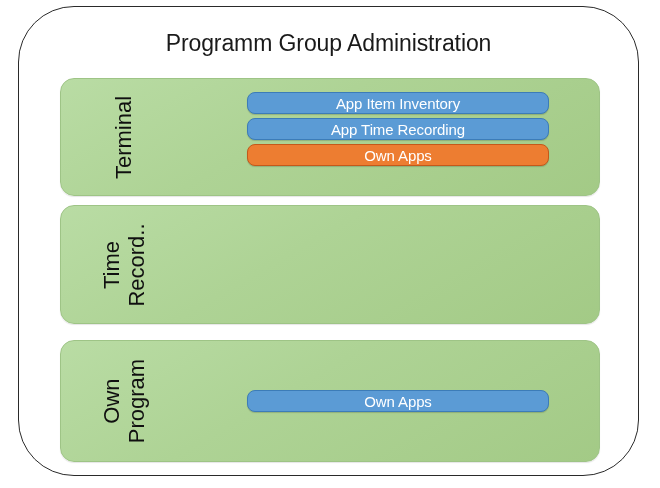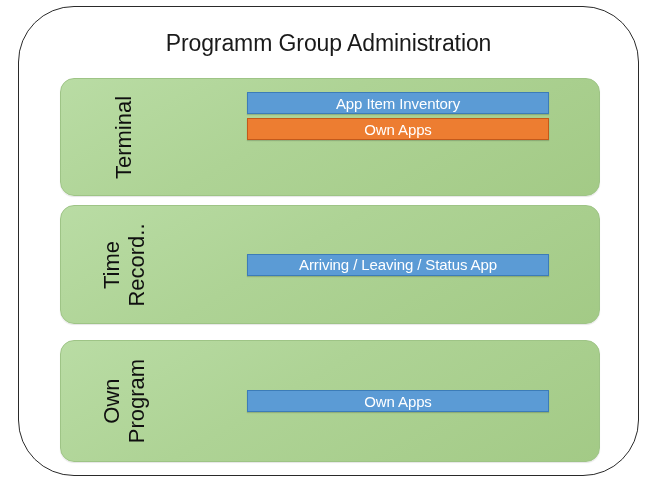--- a/index.html
+++ b/index.html
@@ -101,21 +101,21 @@
     width: 302px;
     display: flex;
     flex-direction: column;
     gap: 4px;
   }
   .terminal-stack { top: 13px; }
   .single-stack   { top: 50%; transform: translateY(-50%); }
 
   .app-bar {
     height: 22px;
-    border-radius: 0;
+    border-radius: 8px;
     box-sizing: border-box;
     display: flex;
     align-items: center;
     justify-content: center;
     font-size: 15px;
     color: #ffffff;
     letter-spacing: -0.1px;
     white-space: nowrap;
     box-shadow: 0 1px 1px rgba(0,0,0,0.16);
   }
@@ -141,39 +141,35 @@
     <div class="panel-label-wrap">
       <div class="panel-label">
         <span class="lbl-line">Terminal</span>
       </div>
     </div>
     <div class="bars-area">
       <div class="bars-stack terminal-stack">
         <div class="app-bar blue">
           <span>App Item Inventory</span>
         </div>
+        <div class="app-bar blue">
+          <span>App Time Recording</span>
+        </div>
         <div class="app-bar orange">
           <span>Own Apps</span>
         </div>
       </div>
     </div>
   </div>
 
   <div class="group-panel panel-time">
     <div class="panel-label-wrap">
       <div class="panel-label">
         <span class="lbl-line">Time</span>
         <span class="lbl-line">Record..</span>
-      </div>
-    </div>
-    <div class="bars-area">
-      <div class="bars-stack single-stack">
-        <div class="app-bar blue">
-          <span>Arriving / Leaving / Status App</span>
-        </div>
       </div>
     </div>
   </div>
 
   <div class="group-panel panel-own">
     <div class="panel-label-wrap">
       <div class="panel-label">
         <span class="lbl-line">Own</span>
         <span class="lbl-line">Program</span>
       </div>

